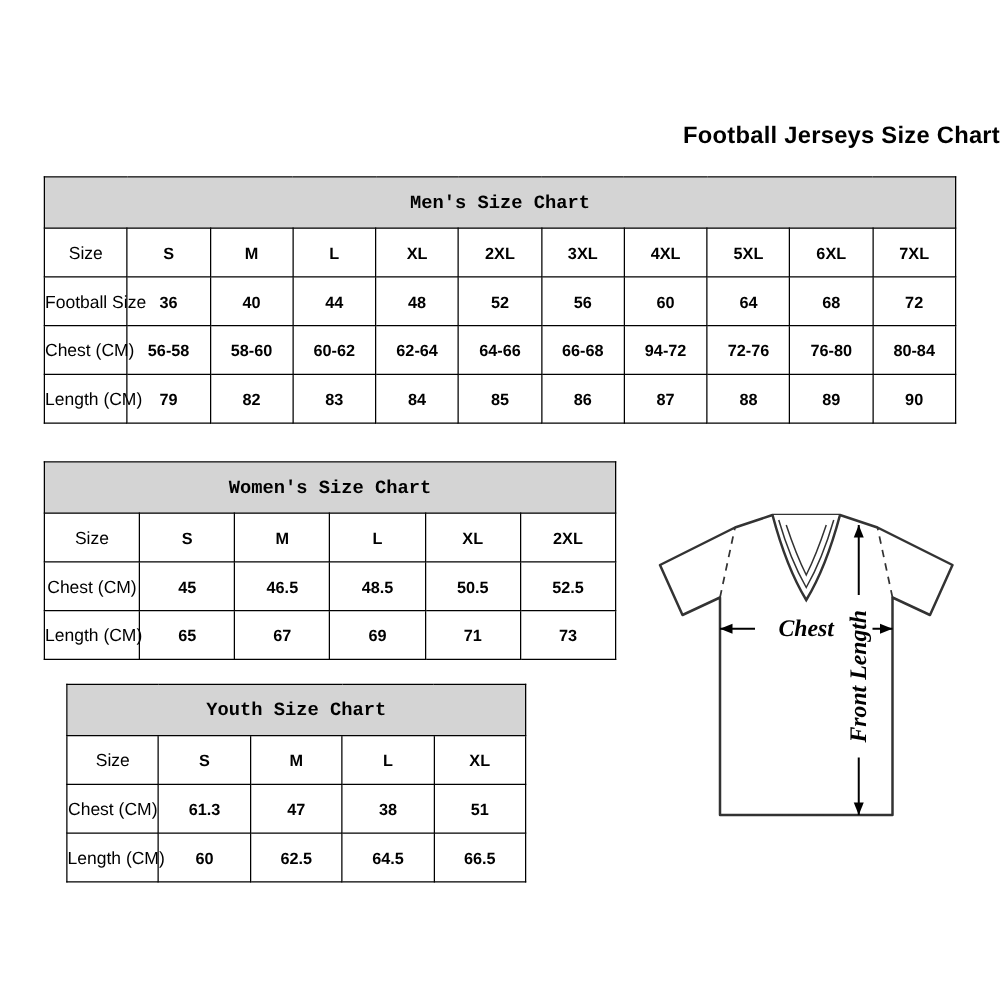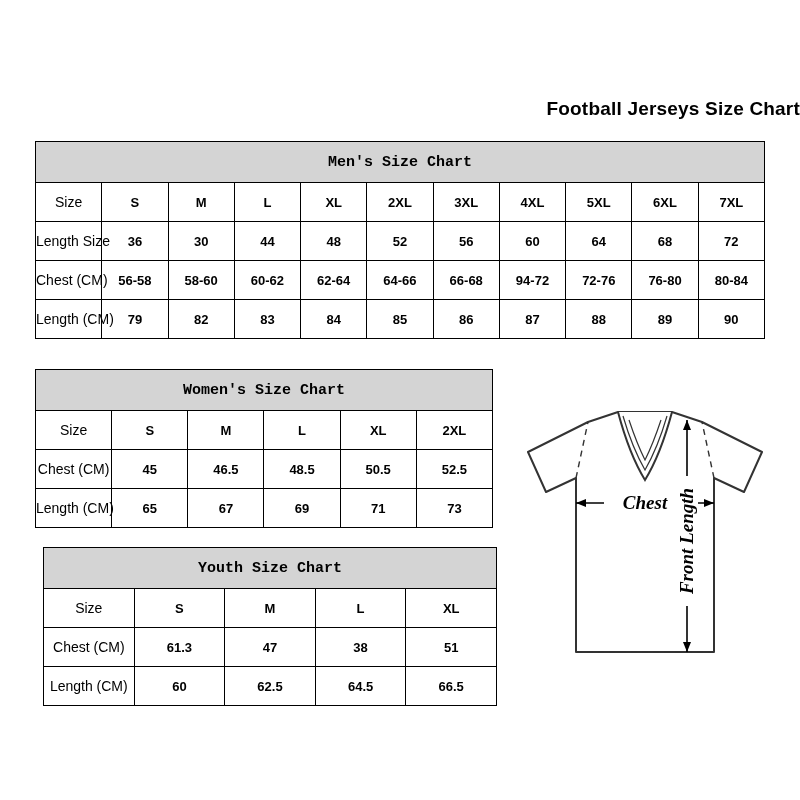--- a/index.html
+++ b/index.html
@@ -74,22 +74,22 @@
     top: 369px;
     left: 35px;
     width: 458px;
   }
   #womens-chart td.rowlabel { width: 113px; }
   #womens-chart td.datacell { width: 69px; }
 
   
   #youth-chart {
     top: 547px;
-    left: 43px;
-    width: 454px;
+    left: 53px;
+    width: 368px;
   }
   #youth-chart td.rowlabel { width: 113px; }
   #youth-chart td.datacell { width: 86px; }
 
   
   #shirt-diagram {
     position: absolute;
     left: 500px;
     top: 400px;
     width: 290px;
@@ -115,23 +115,23 @@
         <td class="datacell">L</td>
         <td class="datacell">XL</td>
         <td class="datacell">2XL</td>
         <td class="datacell">3XL</td>
         <td class="datacell">4XL</td>
         <td class="datacell">5XL</td>
         <td class="datacell">6XL</td>
         <td class="datacell">7XL</td>
       </tr>
       <tr>
-        <td class="rowlabel">Length Size</td>
+        <td class="rowlabel">Football Size</td>
         <td class="datacell">36</td>
-        <td class="datacell">30</td>
+        <td class="datacell">40</td>
         <td class="datacell">44</td>
         <td class="datacell">48</td>
         <td class="datacell">52</td>
         <td class="datacell">56</td>
         <td class="datacell">60</td>
         <td class="datacell">64</td>
         <td class="datacell">68</td>
         <td class="datacell">72</td>
       </tr>
       <tr>

